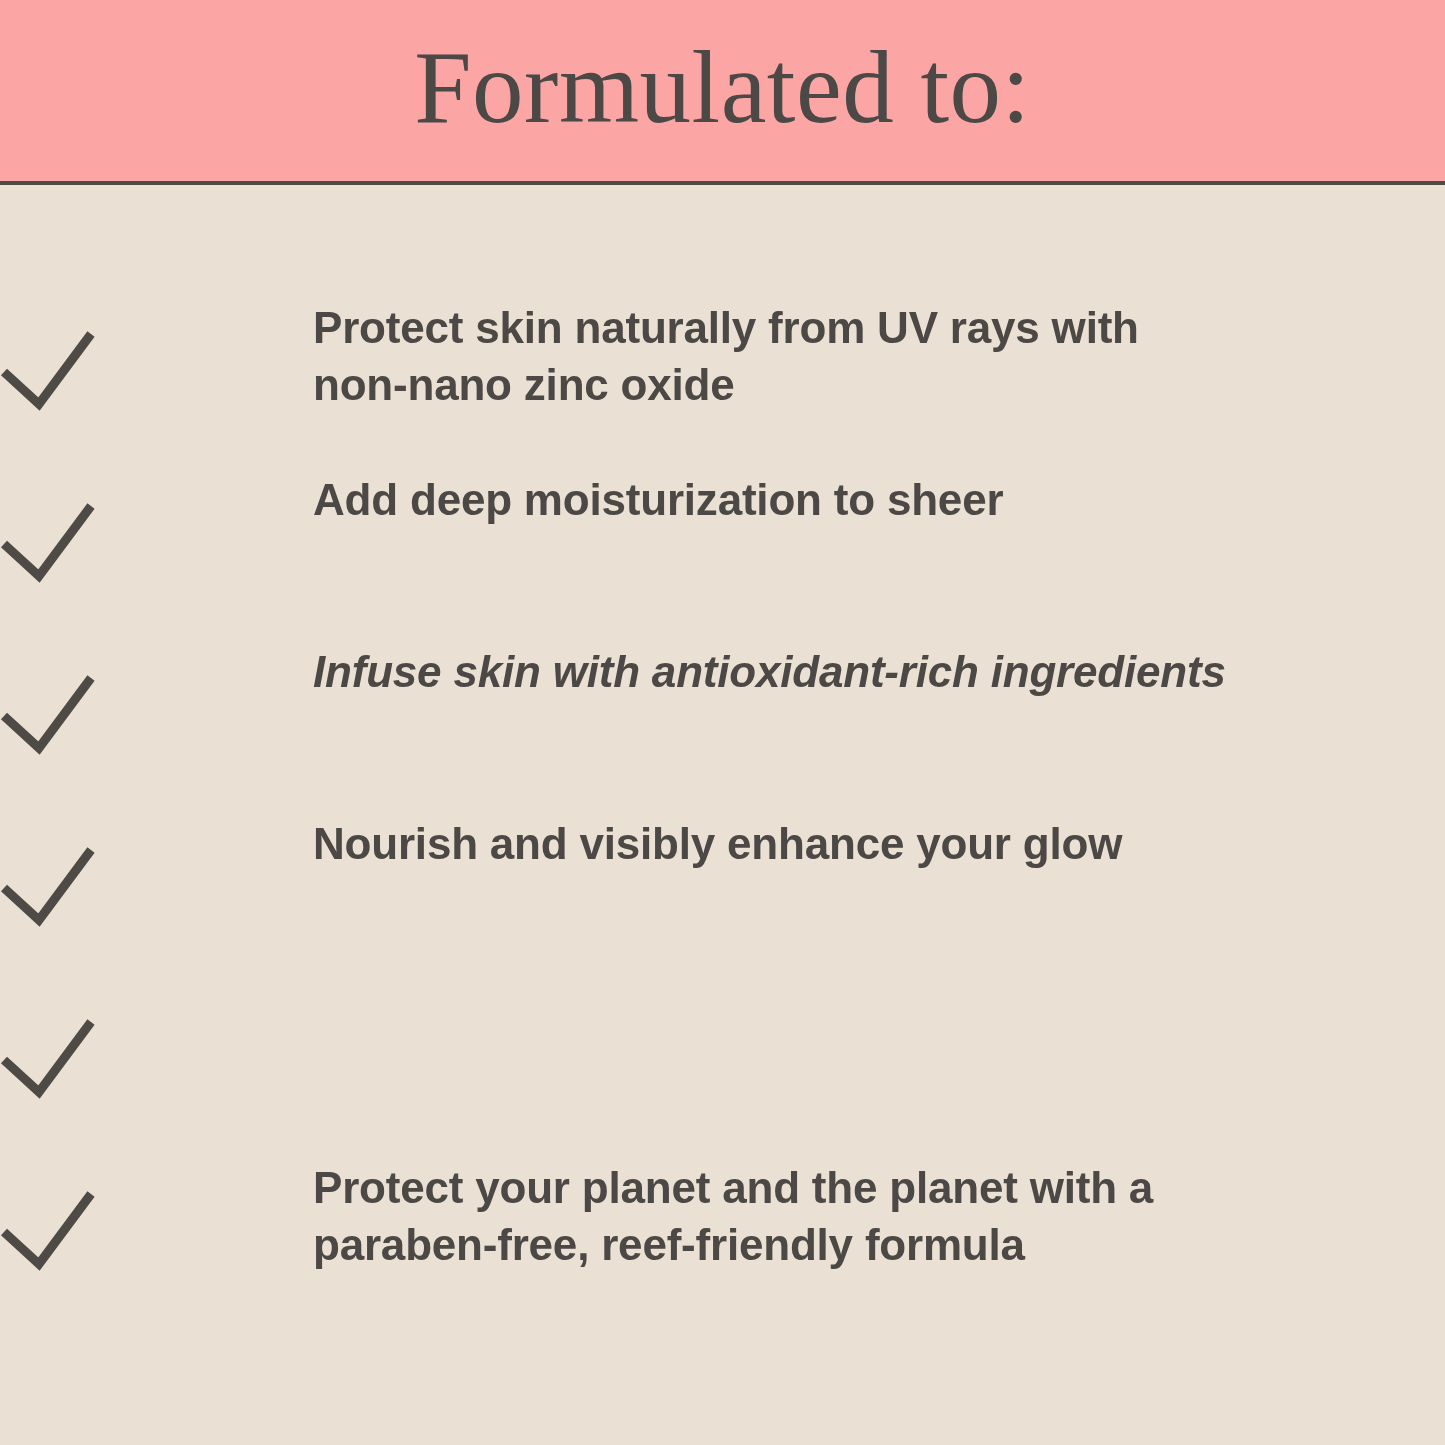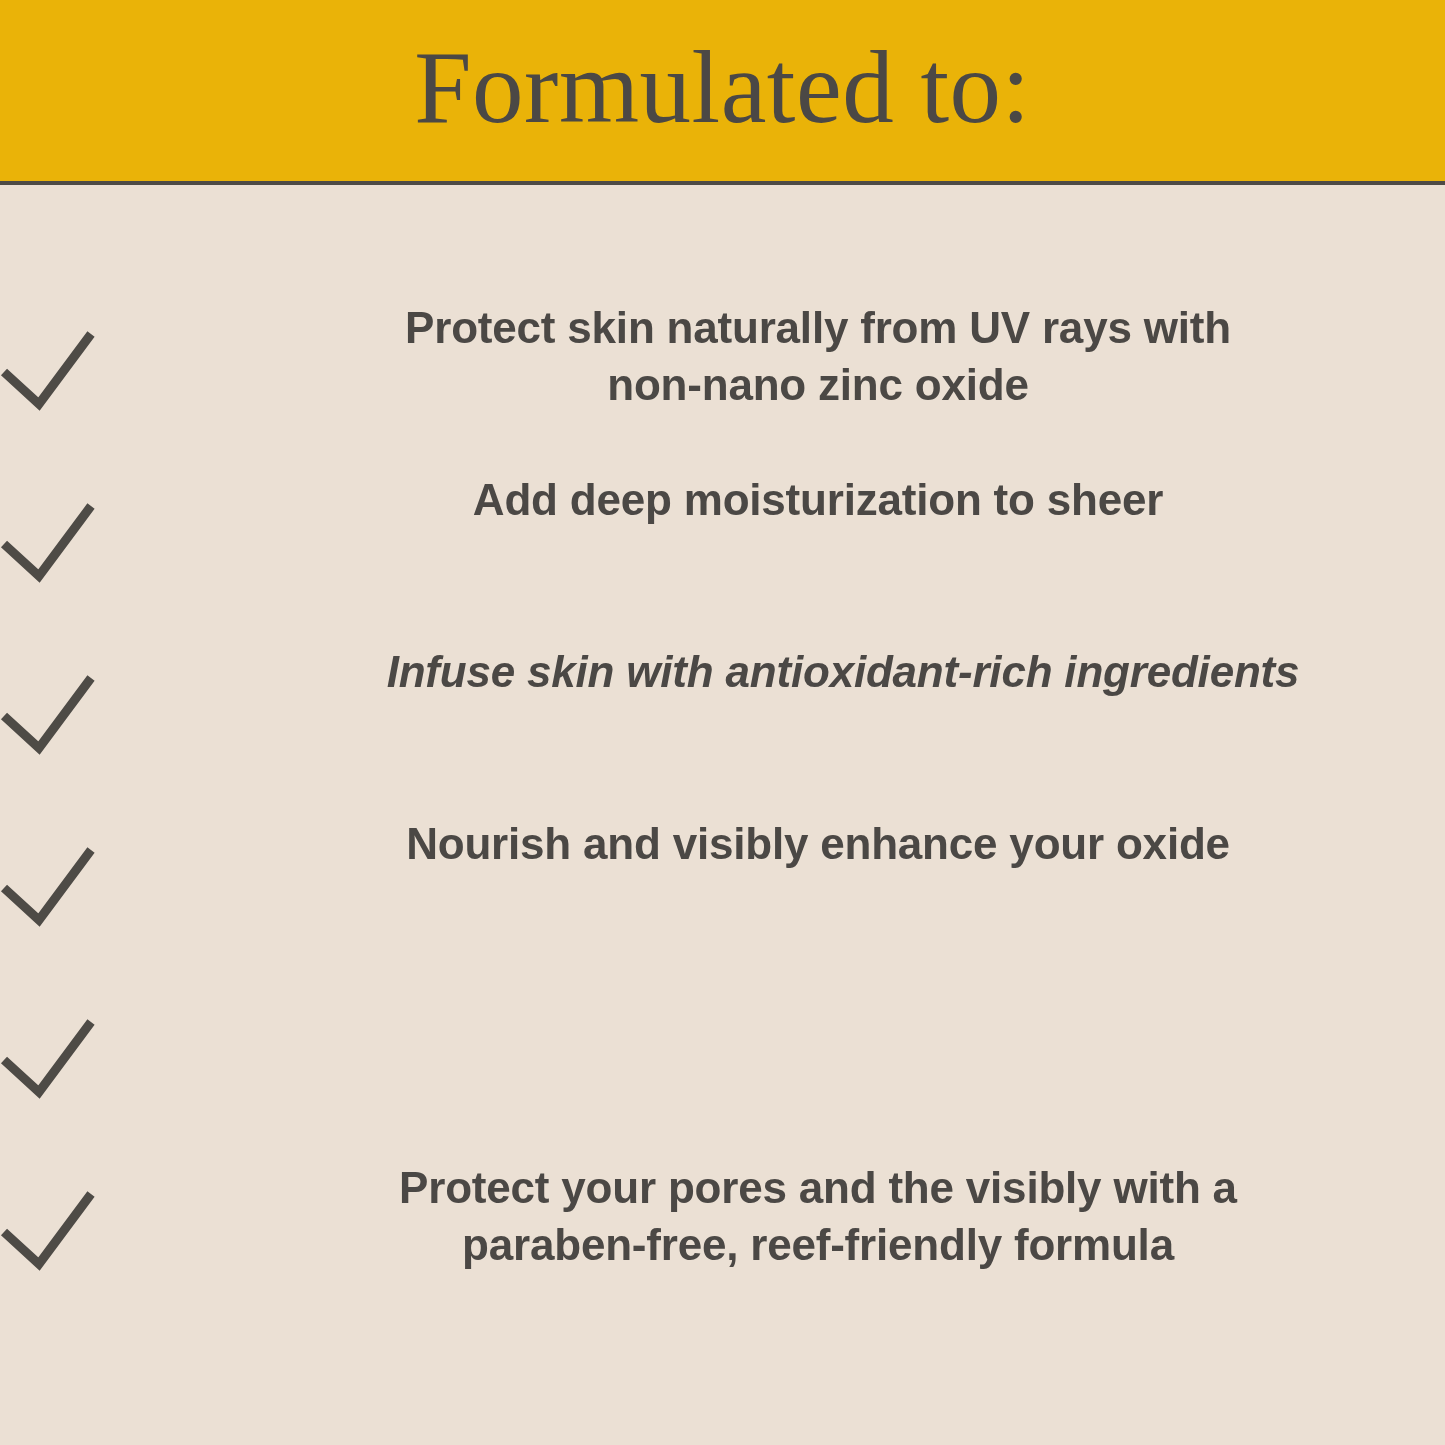--- a/index.html
+++ b/index.html
@@ -23,21 +23,21 @@
     background: #EBE0D4;
   }
 
   
   .header {
     position: absolute;
     left: 0;
     top: 0;
     width: 1445px;
     height: 181px;
-    background: #eab308;
+    background: #fca5a5;
     display: flex;
     align-items: center;
     justify-content: center;
   }
 
   .header-title {
     font-family: "Liberation Serif", "DejaVu Serif", serif;
     font-weight: 400;
     font-size: 103px;
     line-height: 1;
@@ -91,21 +91,20 @@
     left: 313px;
     top: 6px;
     width: 1010px;
     font-family: "Liberation Sans", "DejaVu Sans", sans-serif;
     font-weight: bold;
     font-size: 44px;
     line-height: 57px;
     letter-spacing: -0.2px;
     color: #4B4845;
     white-space: pre-line;
-    text-align: center;
   }
 
   
   .item-text.wide { width: 1060px; font-style: italic; }
 </style>
 </head>
 <body>
 
 <div class="page">
 
@@ -144,35 +143,35 @@
       </span>
       <span class="item-text wide">Infuse skin with antioxidant-rich ingredients</span>
     </div>
 
     <div class="list-item">
       <span class="check-icon">
         <svg viewBox="0 0 95 85" xmlns="http://www.w3.org/2000/svg">
           <path d="M4 44 L39 76 L91 6" fill="none" stroke="#4E4B46" stroke-width="9" stroke-linecap="butt" stroke-linejoin="miter"></path>
         </svg>
       </span>
-      <span class="item-text">Nourish and visibly enhance your oxide</span>
+      <span class="item-text">Nourish and visibly enhance your glow</span>
     </div>
 
     <div class="list-item">
       <span class="check-icon">
         <svg viewBox="0 0 95 85" xmlns="http://www.w3.org/2000/svg">
           <path d="M4 44 L39 76 L91 6" fill="none" stroke="#4E4B46" stroke-width="9" stroke-linecap="butt" stroke-linejoin="miter"></path>
         </svg>
       </span>
     </div>
 
     <div class="list-item">
       <span class="check-icon">
         <svg viewBox="0 0 95 85" xmlns="http://www.w3.org/2000/svg">
           <path d="M4 44 L39 76 L91 6" fill="none" stroke="#4E4B46" stroke-width="9" stroke-linecap="butt" stroke-linejoin="miter"></path>
         </svg>
       </span>
-      <span class="item-text">Protect your pores and the visibly with a
+      <span class="item-text">Protect your planet and the planet with a
 paraben-free, reef-friendly formula</span>
     </div>
 
   </div>
 </div>
 
 </body></html>

